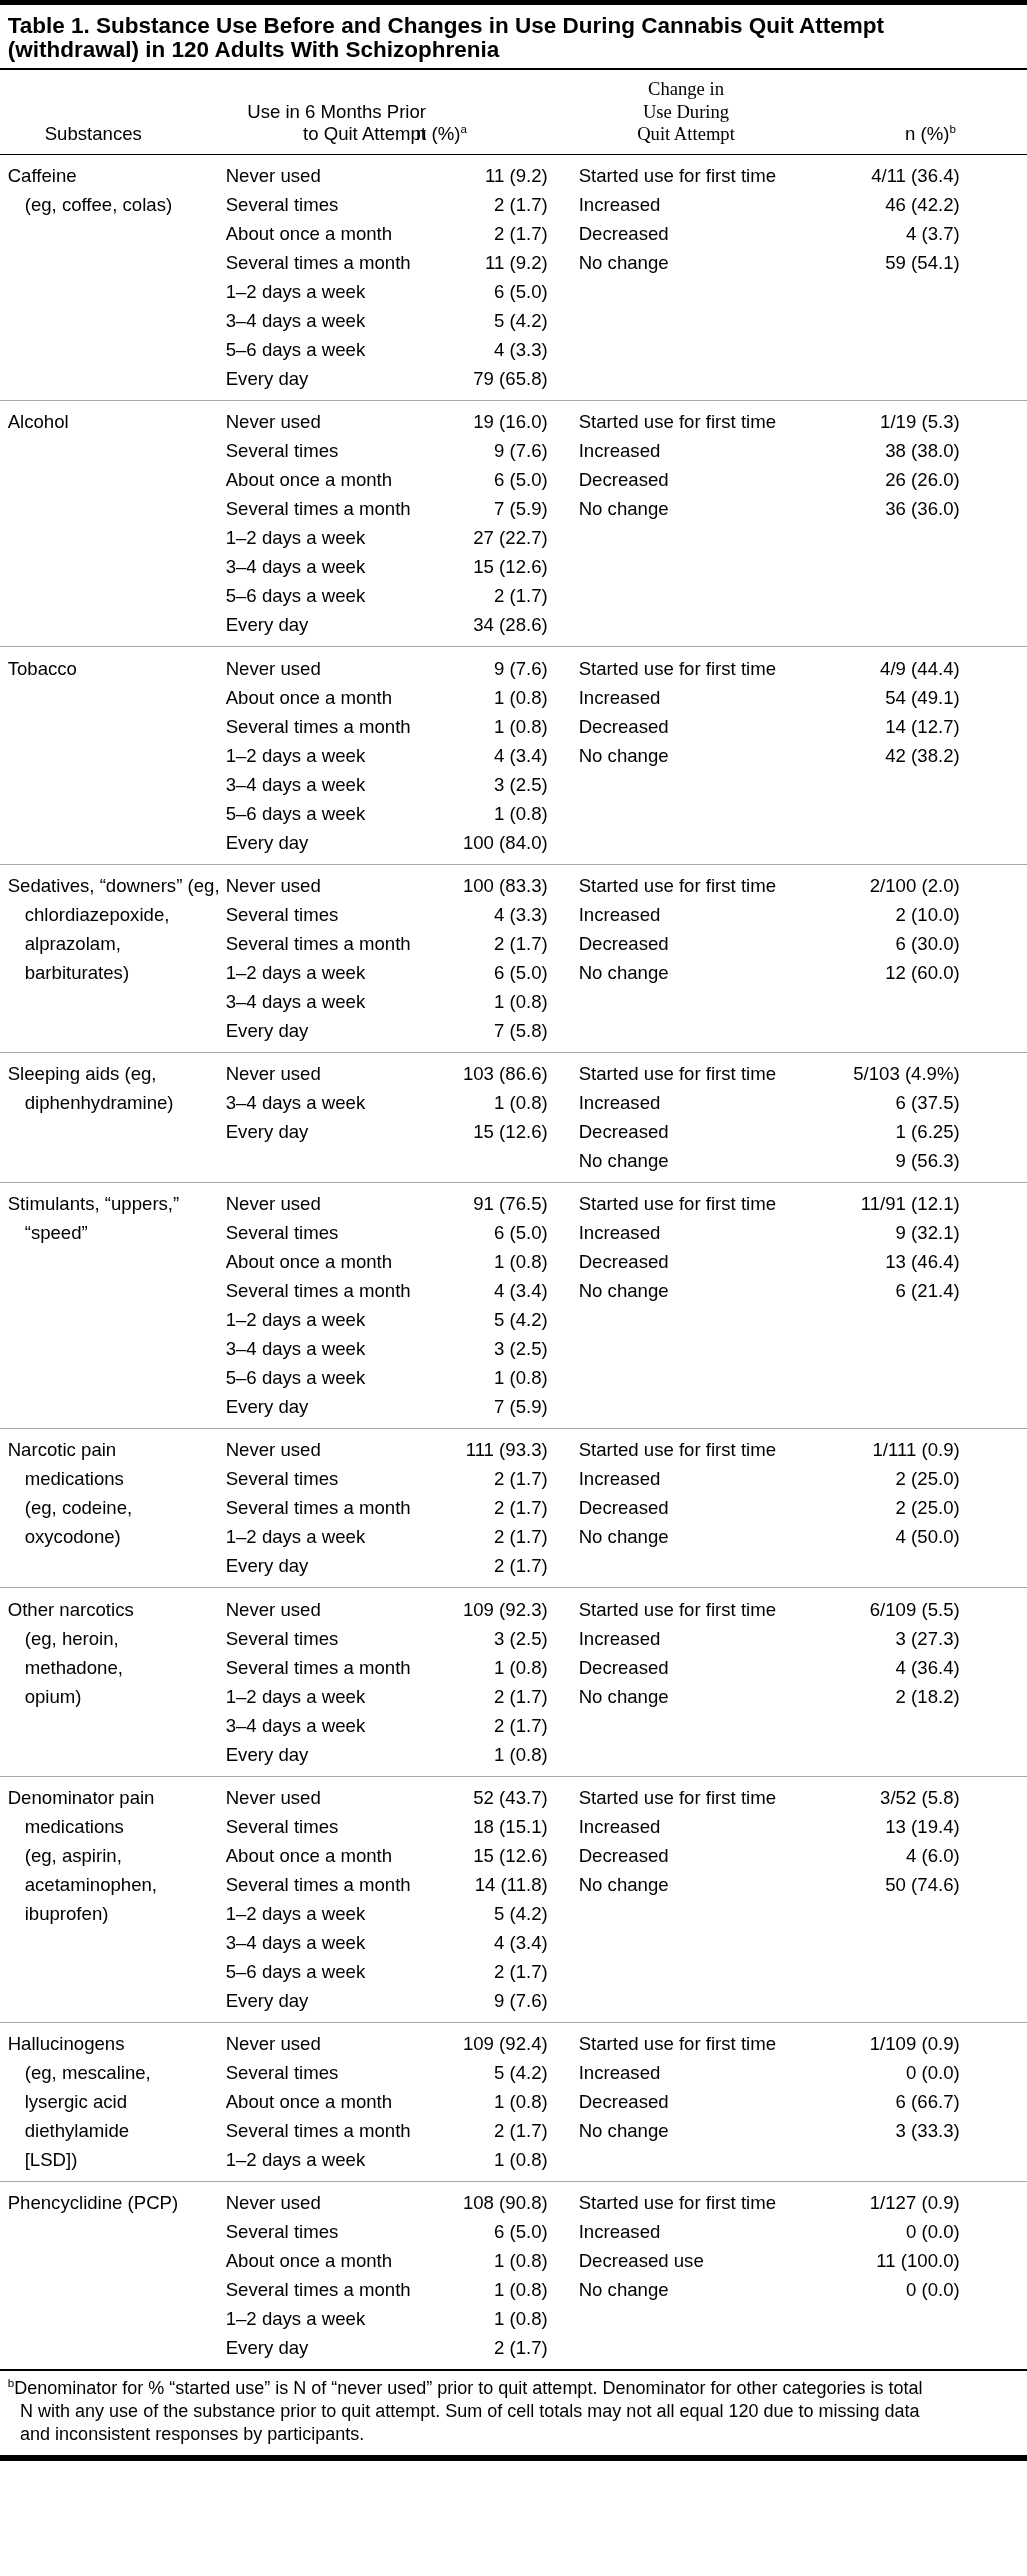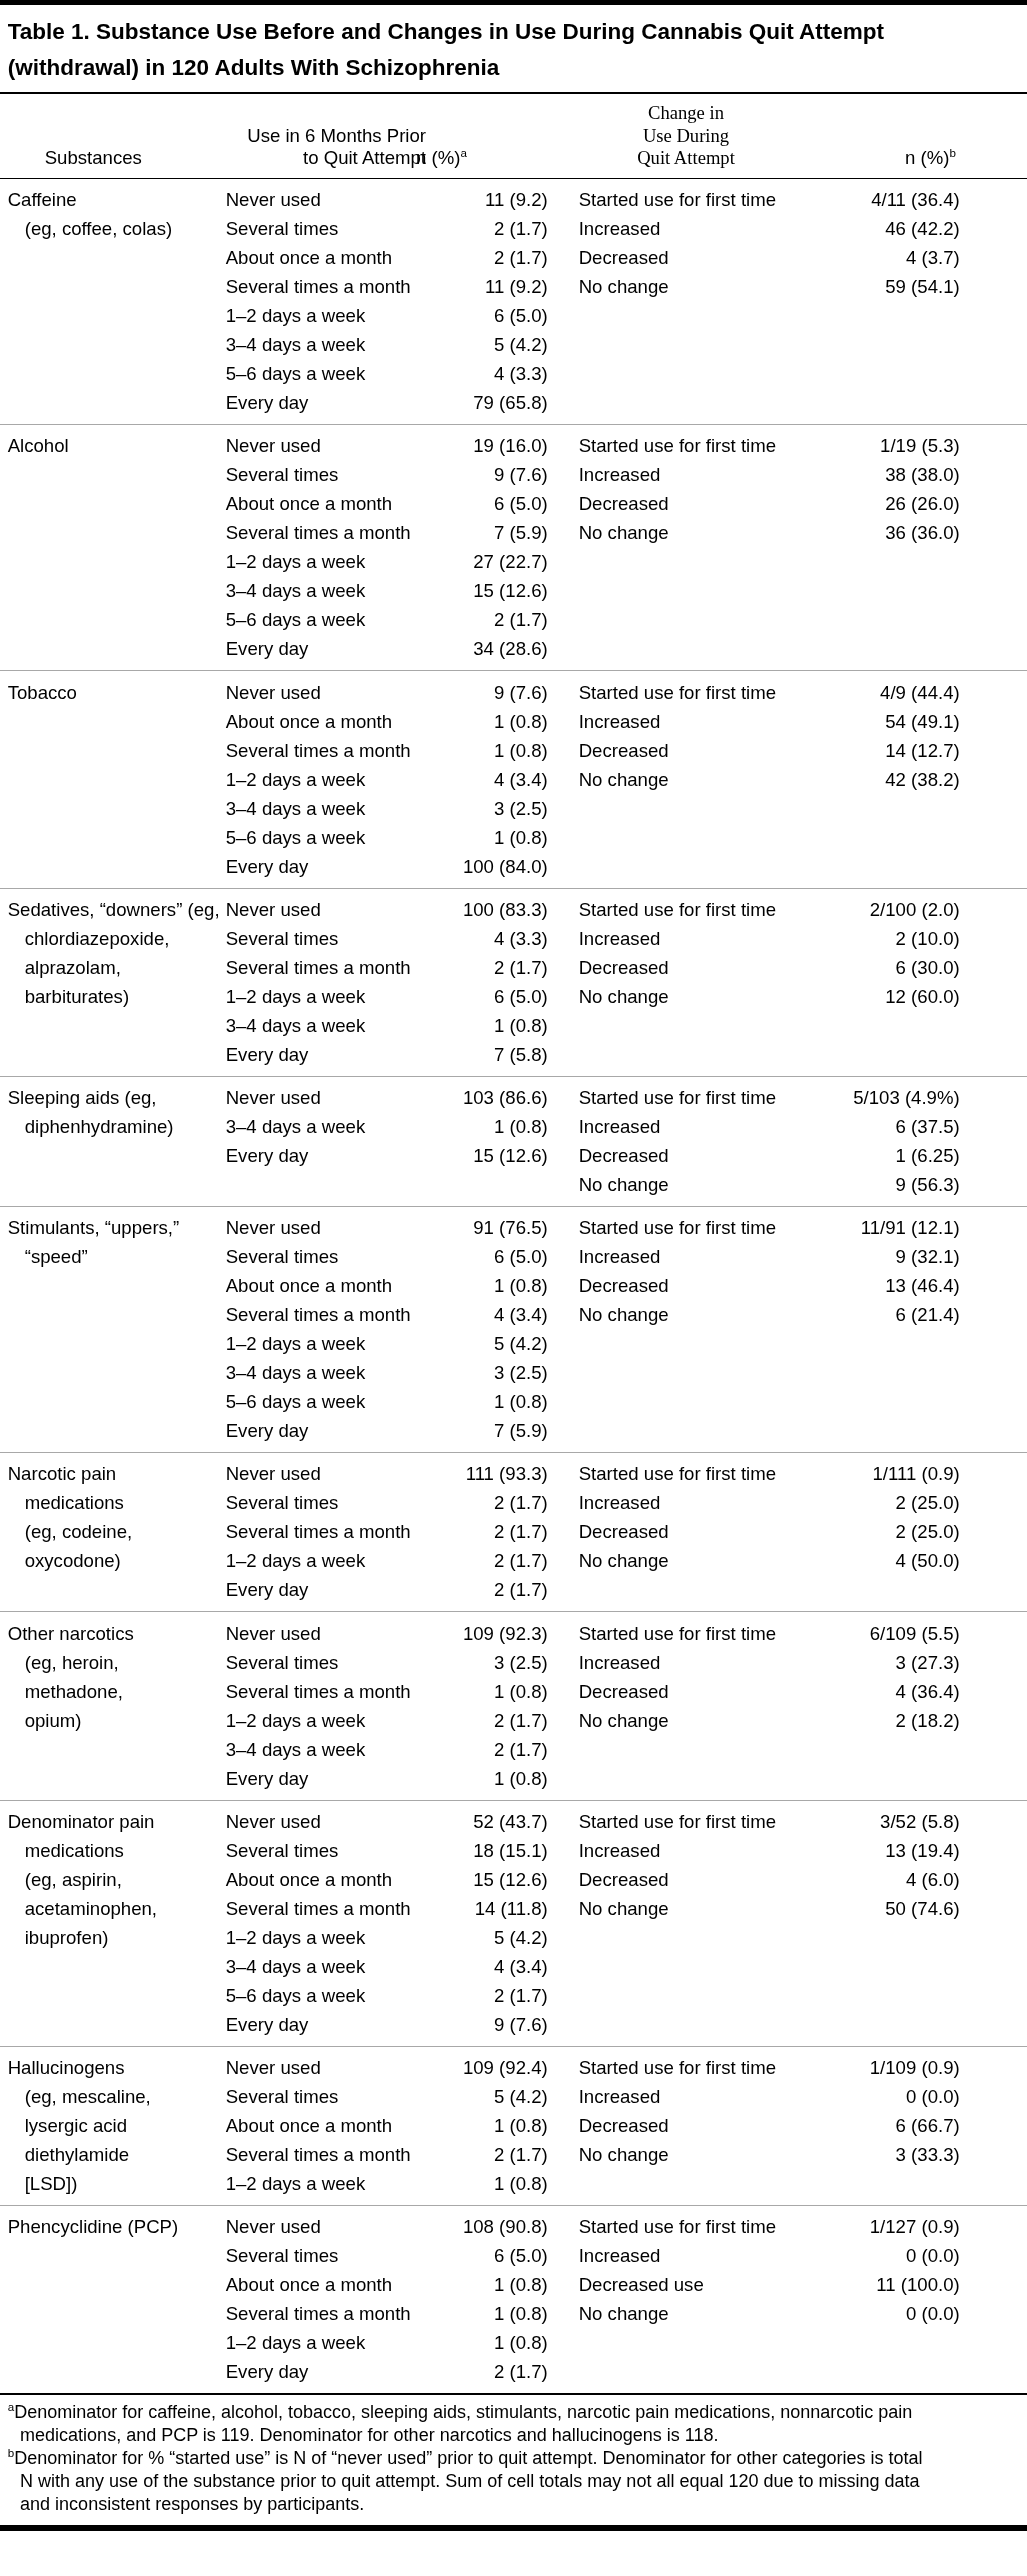--- a/index.html
+++ b/index.html
@@ -9,21 +9,21 @@
     color: #000000;
     font-family: "Liberation Sans", "DejaVu Sans", sans-serif;
   }
   .page { width: 1027px; }
   .bar  { height: 5.4px; background: #000; }
   .rule { height: 1.5px; background: #000; }
 
   .title {
     font-size: 22.5px;
     font-weight: 700;
-    line-height: 36px;
+    line-height: 24px;
     padding: 8.5px 11px 6.2px 7.7px;
     white-space: pre-line;
   }
 
   .header { position: relative; height: 84px; font-size: 18.6px; }
   .hc { position: absolute; bottom: 7.7px; line-height: 22.5px; white-space: pre-line; }
   .h-sub    { left: 7.7px; margin-left: 37px; }
   .h-prior  { left: 132px; width: 294px; text-align: right; }
   .h-n1     { left: 416px; width: 104px; }
   .h-change { left: 562px; width: 248px; text-align: center; font-family: Liberation Serif, serif; }
@@ -592,19 +592,18 @@
           <div class="c c2">Every day</div>
           <div class="c c3">2 (1.7)</div>
           <div class="c c4"></div>
           <div class="c c5"></div>
         </div>
       </div>
     </div>
 
   <div class="rule"></div>
   <div class="footnotes">
-    <div class="footnote"><sup>a</sup><span>Denominator for caffeine, alcohol, tobacco, sleeping aids, stimulants, narcotic pain medications, nonnarcotic pain medications, and PCP is 119. Denominator for other narcotics and hallucinogens is 118.</span></div>
     <div class="footnote"><sup>b</sup><span>Denominator for % “started use” is N of “never used” prior to quit attempt. Denominator for other categories is total N with any use of the substance prior to quit attempt. Sum of cell totals may not all equal 120 due to missing data and inconsistent responses by participants.</span></div>
   </div>
 
   <div class="bar"></div>
 </div>
 
 
 </body></html>

